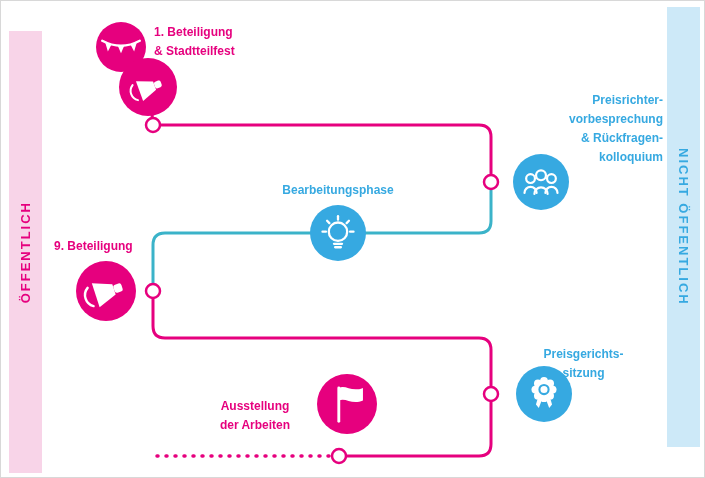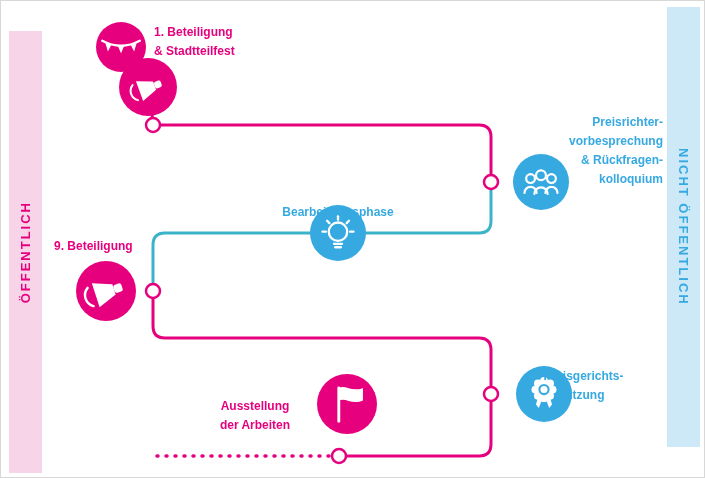--- a/index.html
+++ b/index.html
@@ -14,21 +14,21 @@
   }
   svg.flow{position:absolute;left:0;top:0;}
   .label{
     position:absolute;
     font-weight:700;
     font-size:12px;
     line-height:19px;
     white-space:pre-line;
   }
   .pink-text{color:var(--pink,#e6007e);}
-  .blue-text{color:var(--blue,#36a9e1);margin-top:22px;}
+  .blue-text{color:var(--blue,#36a9e1);}
   .bar{
     position:absolute;
     width:33px;
     display:flex;align-items:center;justify-content:center;
   }
   .bar-left{left:8px;top:30px;height:442px;background:var(--pink-bar,#f8d4e8);}
   .bar-right{left:666px;top:6px;height:440px;background:var(--blue-bar,#cde9f8);}
   .bar span{
     writing-mode:vertical-rl;
     font-weight:700;font-size:13px;letter-spacing:2px;

